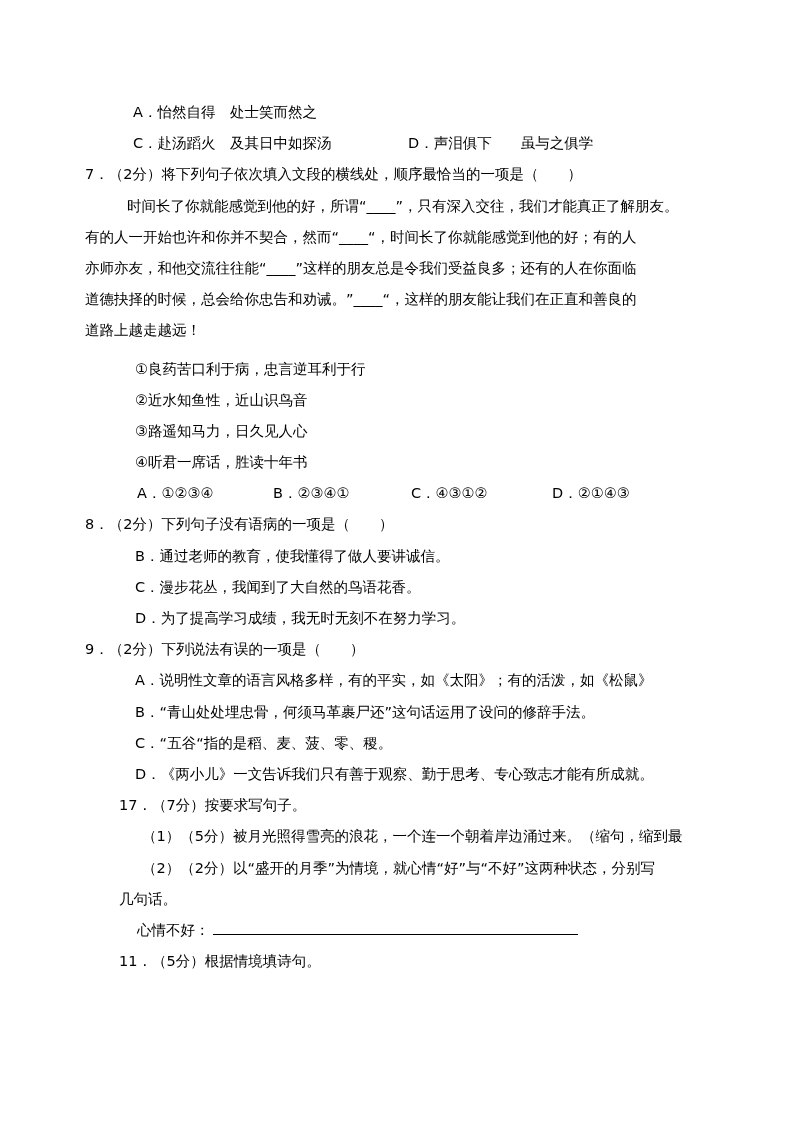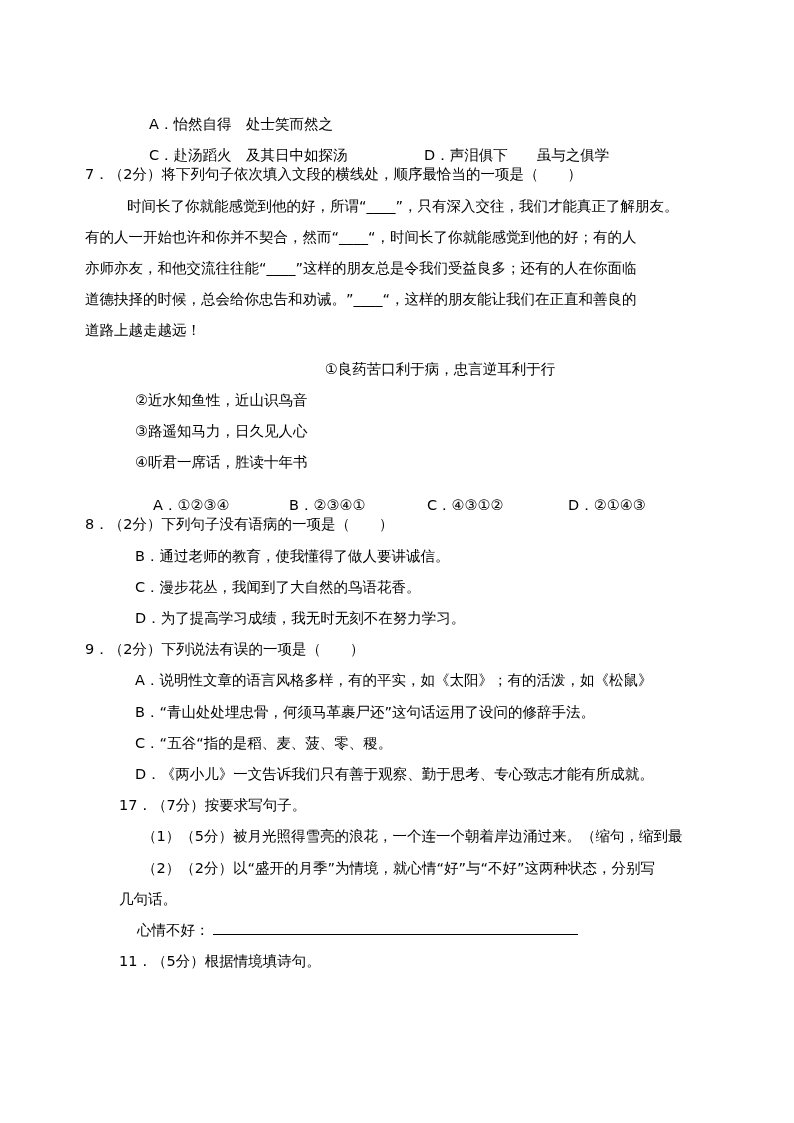--- a/index.html
+++ b/index.html
@@ -14,34 +14,34 @@
   }
   .content{
     position:absolute;left:85px;top:97px;width:660px;
   }
   .line{
     position:relative;
     height:31.2px;
     line-height:31.2px;
     white-space:nowrap;
   }
-  .abs{position:absolute;top:12px;white-space:nowrap;margin-left:16px;}
+  .abs{position:absolute;top:0;white-space:nowrap;}
   
   .c1{left:48px;}
   .c2{left:323px;}
   .qa{left:52px;}
   .qb{left:188px;}
   .qc{left:326px;}
   .qd{left:467px;}
   .ind-opt{padding-left:50px;}
   .ind-par1{padding-left:42px;}
   .ind-stem10{padding-left:34px;}
   .ind-sub{padding-left:57px;}
   .ind-mood{padding-left:52px;}
-  .gap-top{margin-top:7px;text-align:center;}
+  .gap-top{margin-top:7px;}
   .blank{
     display:inline-block;
     border-bottom:1px solid #000;
     height:15px;
     vertical-align:baseline;
     margin-left:3px;
   }
   .blank-good{width:315px;}
   .blank-bad{width:365px;}
 </style>

